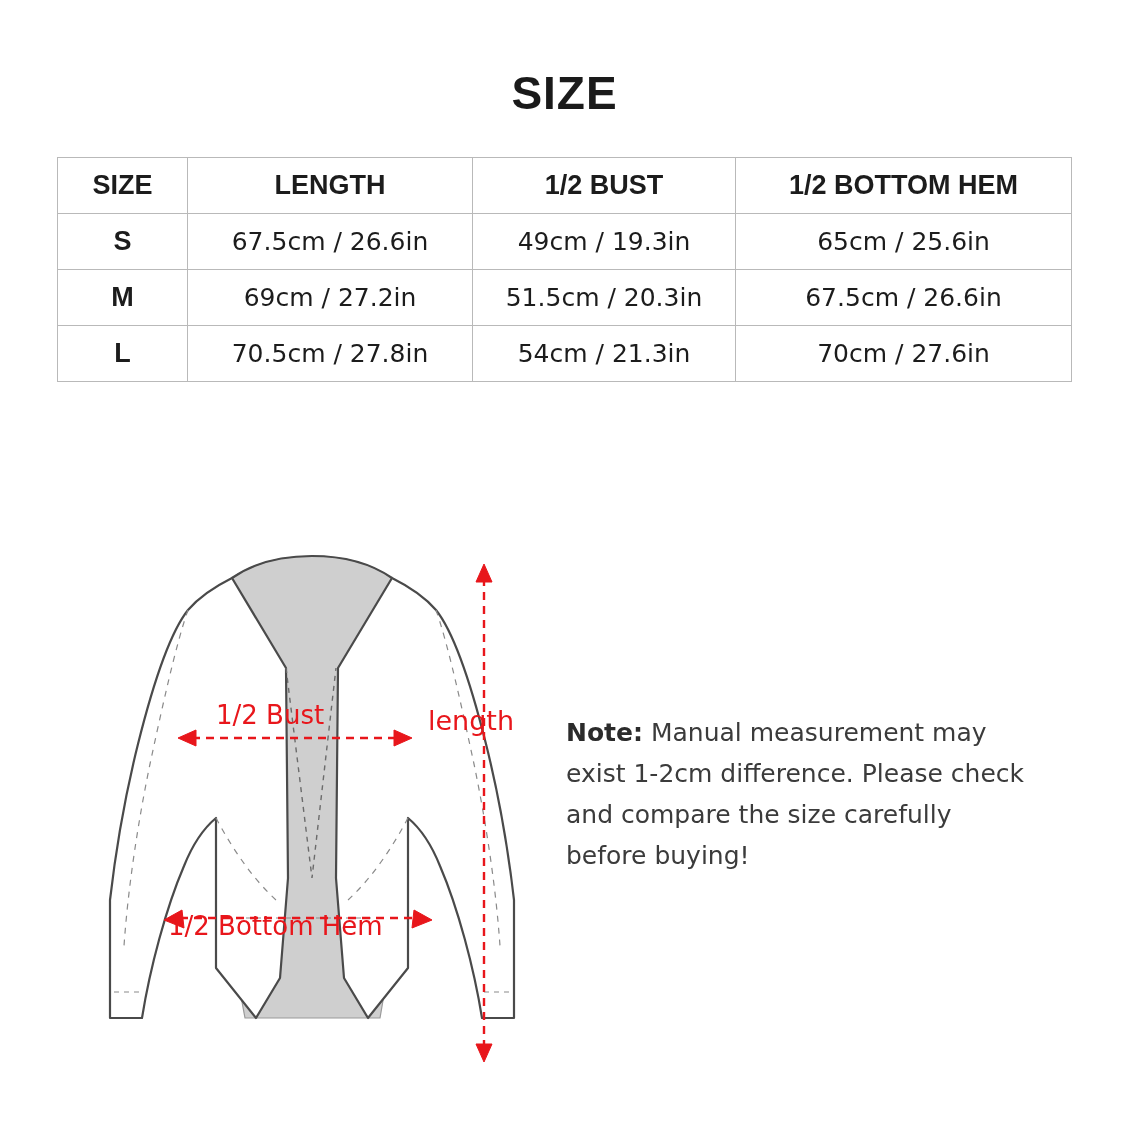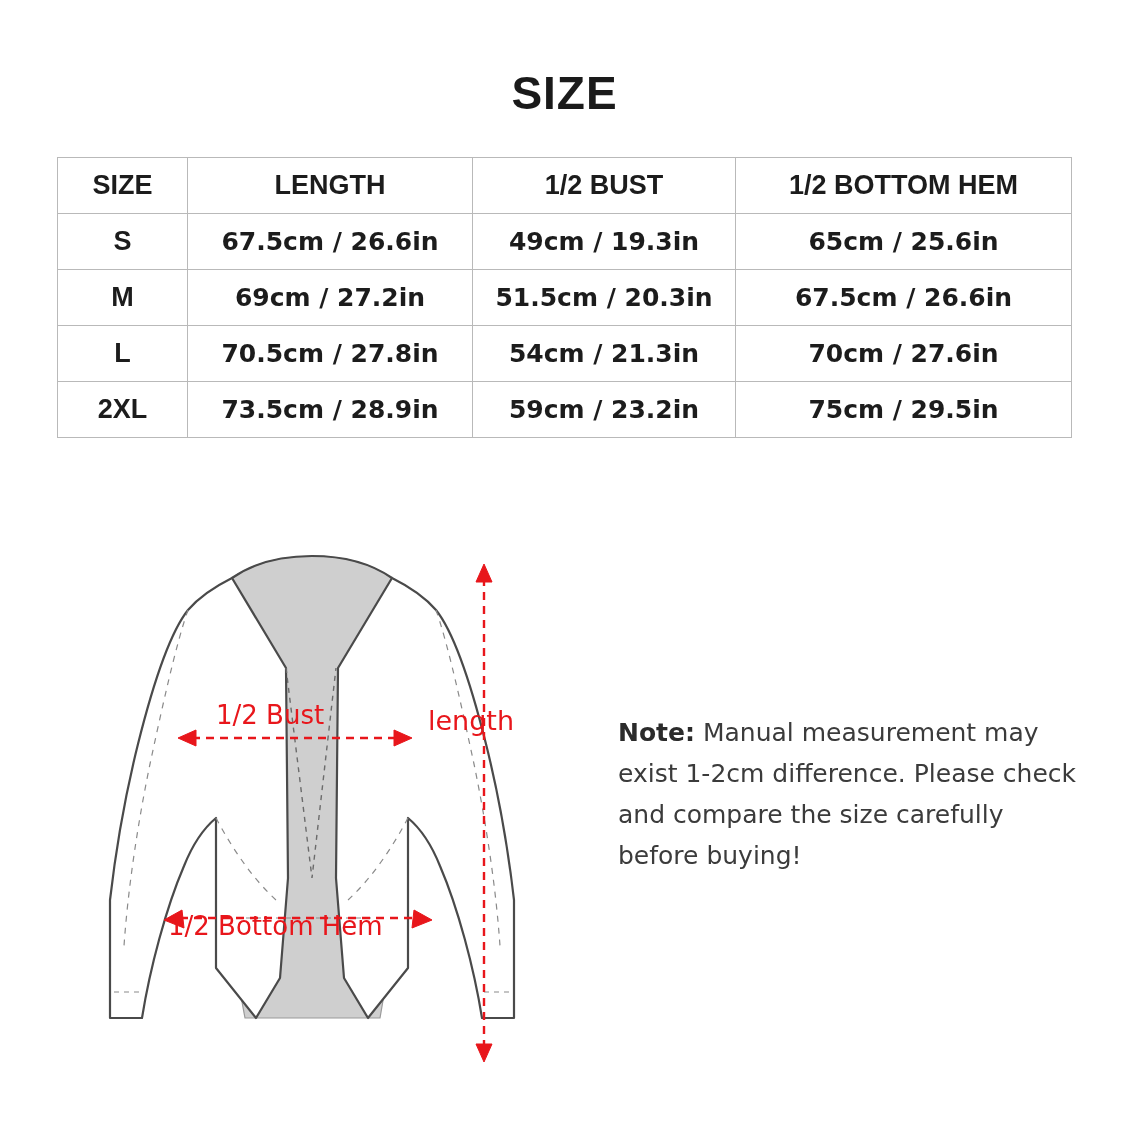--- a/index.html
+++ b/index.html
@@ -38,21 +38,21 @@
     left: 57px;
     width: 1014px;
     border-collapse: collapse;
     table-layout: fixed;
   }
   .size-table td, .size-table th {
     border: 1px solid #b9b9b9;
     text-align: center;
     padding: 0;
     height: 56px;
-    font-weight: bold;
+    font-weight: normal;
     color: #1c1c1c;
   }
   .size-table .col-size { width: 130px; }
   .size-table .col-len  { width: 285px; }
   .size-table .col-bust { width: 263px; }
   .size-table .col-hem  { width: 336px; }
 
   .size-table thead th {
     font-size: 27px;
     font-weight: bold;
@@ -96,21 +96,21 @@
   }
   .label-length {
     left: 348px;
     top: 157px;
     font-size: 27px;
   }
 
   
   .note {
     position: absolute;
-    left: 618px;
+    left: 566px;
     top: 712px;
     width: 460px;
     font-size: 25px;
     line-height: 41px;
     color: #3b3b3b;
     font-family: "DejaVu Sans", sans-serif;
   }
   .note b {
     font-weight: bold;
     color: #2b2b2b;
@@ -148,26 +148,20 @@
       <td>69cm / 27.2in</td>
       <td>51.5cm / 20.3in</td>
       <td>67.5cm / 26.6in</td>
     </tr>
     <tr>
       <td class="size-cell">L</td>
       <td>70.5cm / 27.8in</td>
       <td>54cm / 21.3in</td>
       <td>70cm / 27.6in</td>
     </tr>
-    <tr>
-      <td class="size-cell">2XL</td>
-      <td>73.5cm / 28.9in</td>
-      <td>59cm / 23.2in</td>
-      <td>75cm / 29.5in</td>
-    </tr>
   </tbody>
 </table>
 
 <div class="diagram">
   <svg width="470" height="530" viewBox="0 0 470 530" xmlns="http://www.w3.org/2000/svg">
     <g>
 
       <path d="M152 30 C175 14, 205 8, 232 8 C259 8, 289 14, 312 30
                L312 400 L300 470 L232 470 L165 470 L152 400 Z" fill="#cfcfcf" stroke="#9a9a9a" stroke-width="1.2"></path>
 

